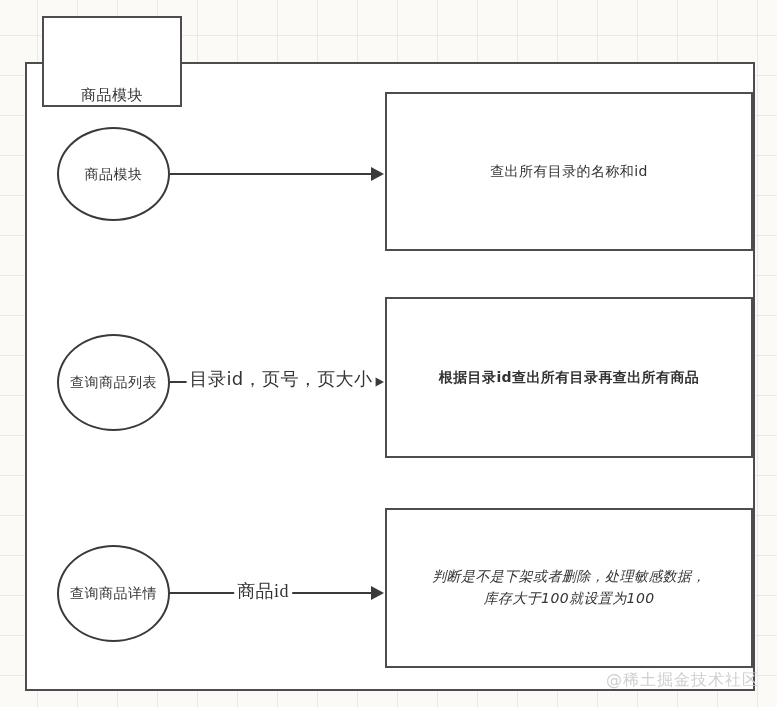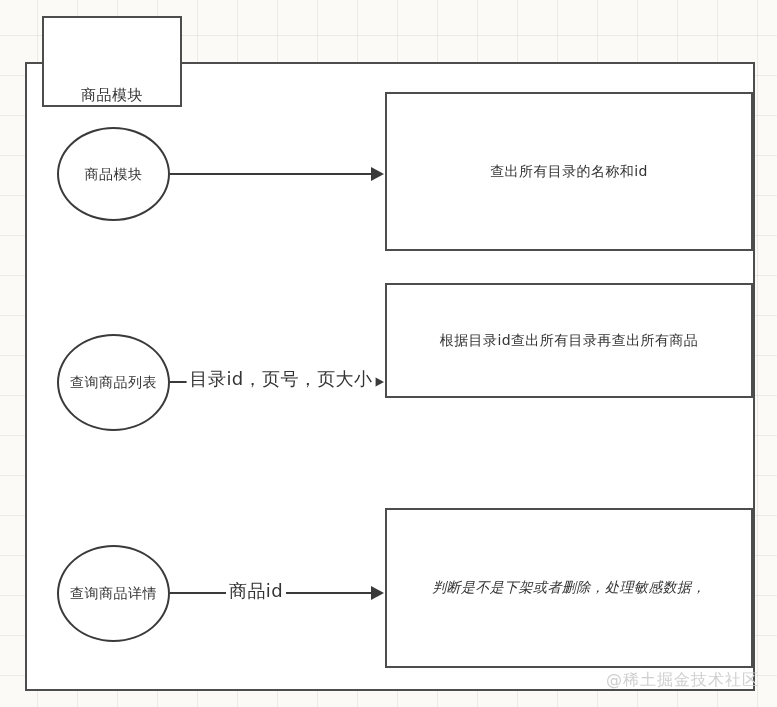--- a/index.html
+++ b/index.html
@@ -89,21 +89,21 @@
     padding: 0 14px;
     z-index: 3;
   }
   .desc-box .label {
     font-size: 14px;
     color: #333333;
     line-height: 1.55;
     letter-spacing: 0.4px;
   }
   .desc-1 { left: 385px; top: 92px;  width: 368px; height: 159px; }
-  .desc-2 { left: 385px; top: 283px; width: 368px; height: 115px; }
+  .desc-2 { left: 385px; top: 297px; width: 368px; height: 161px; font-weight: bold; }
   .desc-3 { left: 385px; top: 508px; width: 368px; height: 160px; font-style: italic; }
 
   
   .connector {
     position: absolute;
     height: 2px;
     background: #3a3a3a;
     z-index: 2;
   }
   .conn-1 { left: 170px; top: 173px; width: 207px; }
@@ -129,21 +129,21 @@
     background: #ffffff;
     font-size: 18px;
     color: #333333;
     letter-spacing: 0.4px;
     white-space: nowrap;
     padding: 1px 3px;
     z-index: 3;
     transform: translate(-50%, -50%);
   }
   .edge-label-2 { left: 281px; top: 379px; }
-  .edge-label-3 { left: 256px; top: 591px; }
+  .edge-label-3 { left: 263px; top: 591px; font-family: Liberation Serif, serif; }
 
   
   .watermark {
     position: absolute;
     right: 18px;
     bottom: 16px;
     font-size: 16px;
     color: #cfcfcf;
     letter-spacing: 1px;
     z-index: 5;
@@ -182,18 +182,19 @@
 
   <div class="shape circle circle-3">
     <span class="label">查询商品详情</span>
   </div>
   <div class="connector conn-3"></div>
   <div class="arrowhead arrow-3"></div>
   <div class="edge-label edge-label-3">商品id</div>
   <div class="shape desc-box desc-3">
     <span class="label">
       <span>判断是不是下架或者删除，处理敏感数据，</span><br>
+      <span>库存大于100就设置为100</span>
     </span>
   </div>
 
   <div class="watermark">@稀土掘金技术社区</div>
 
 </div>
 
 </body></html>

